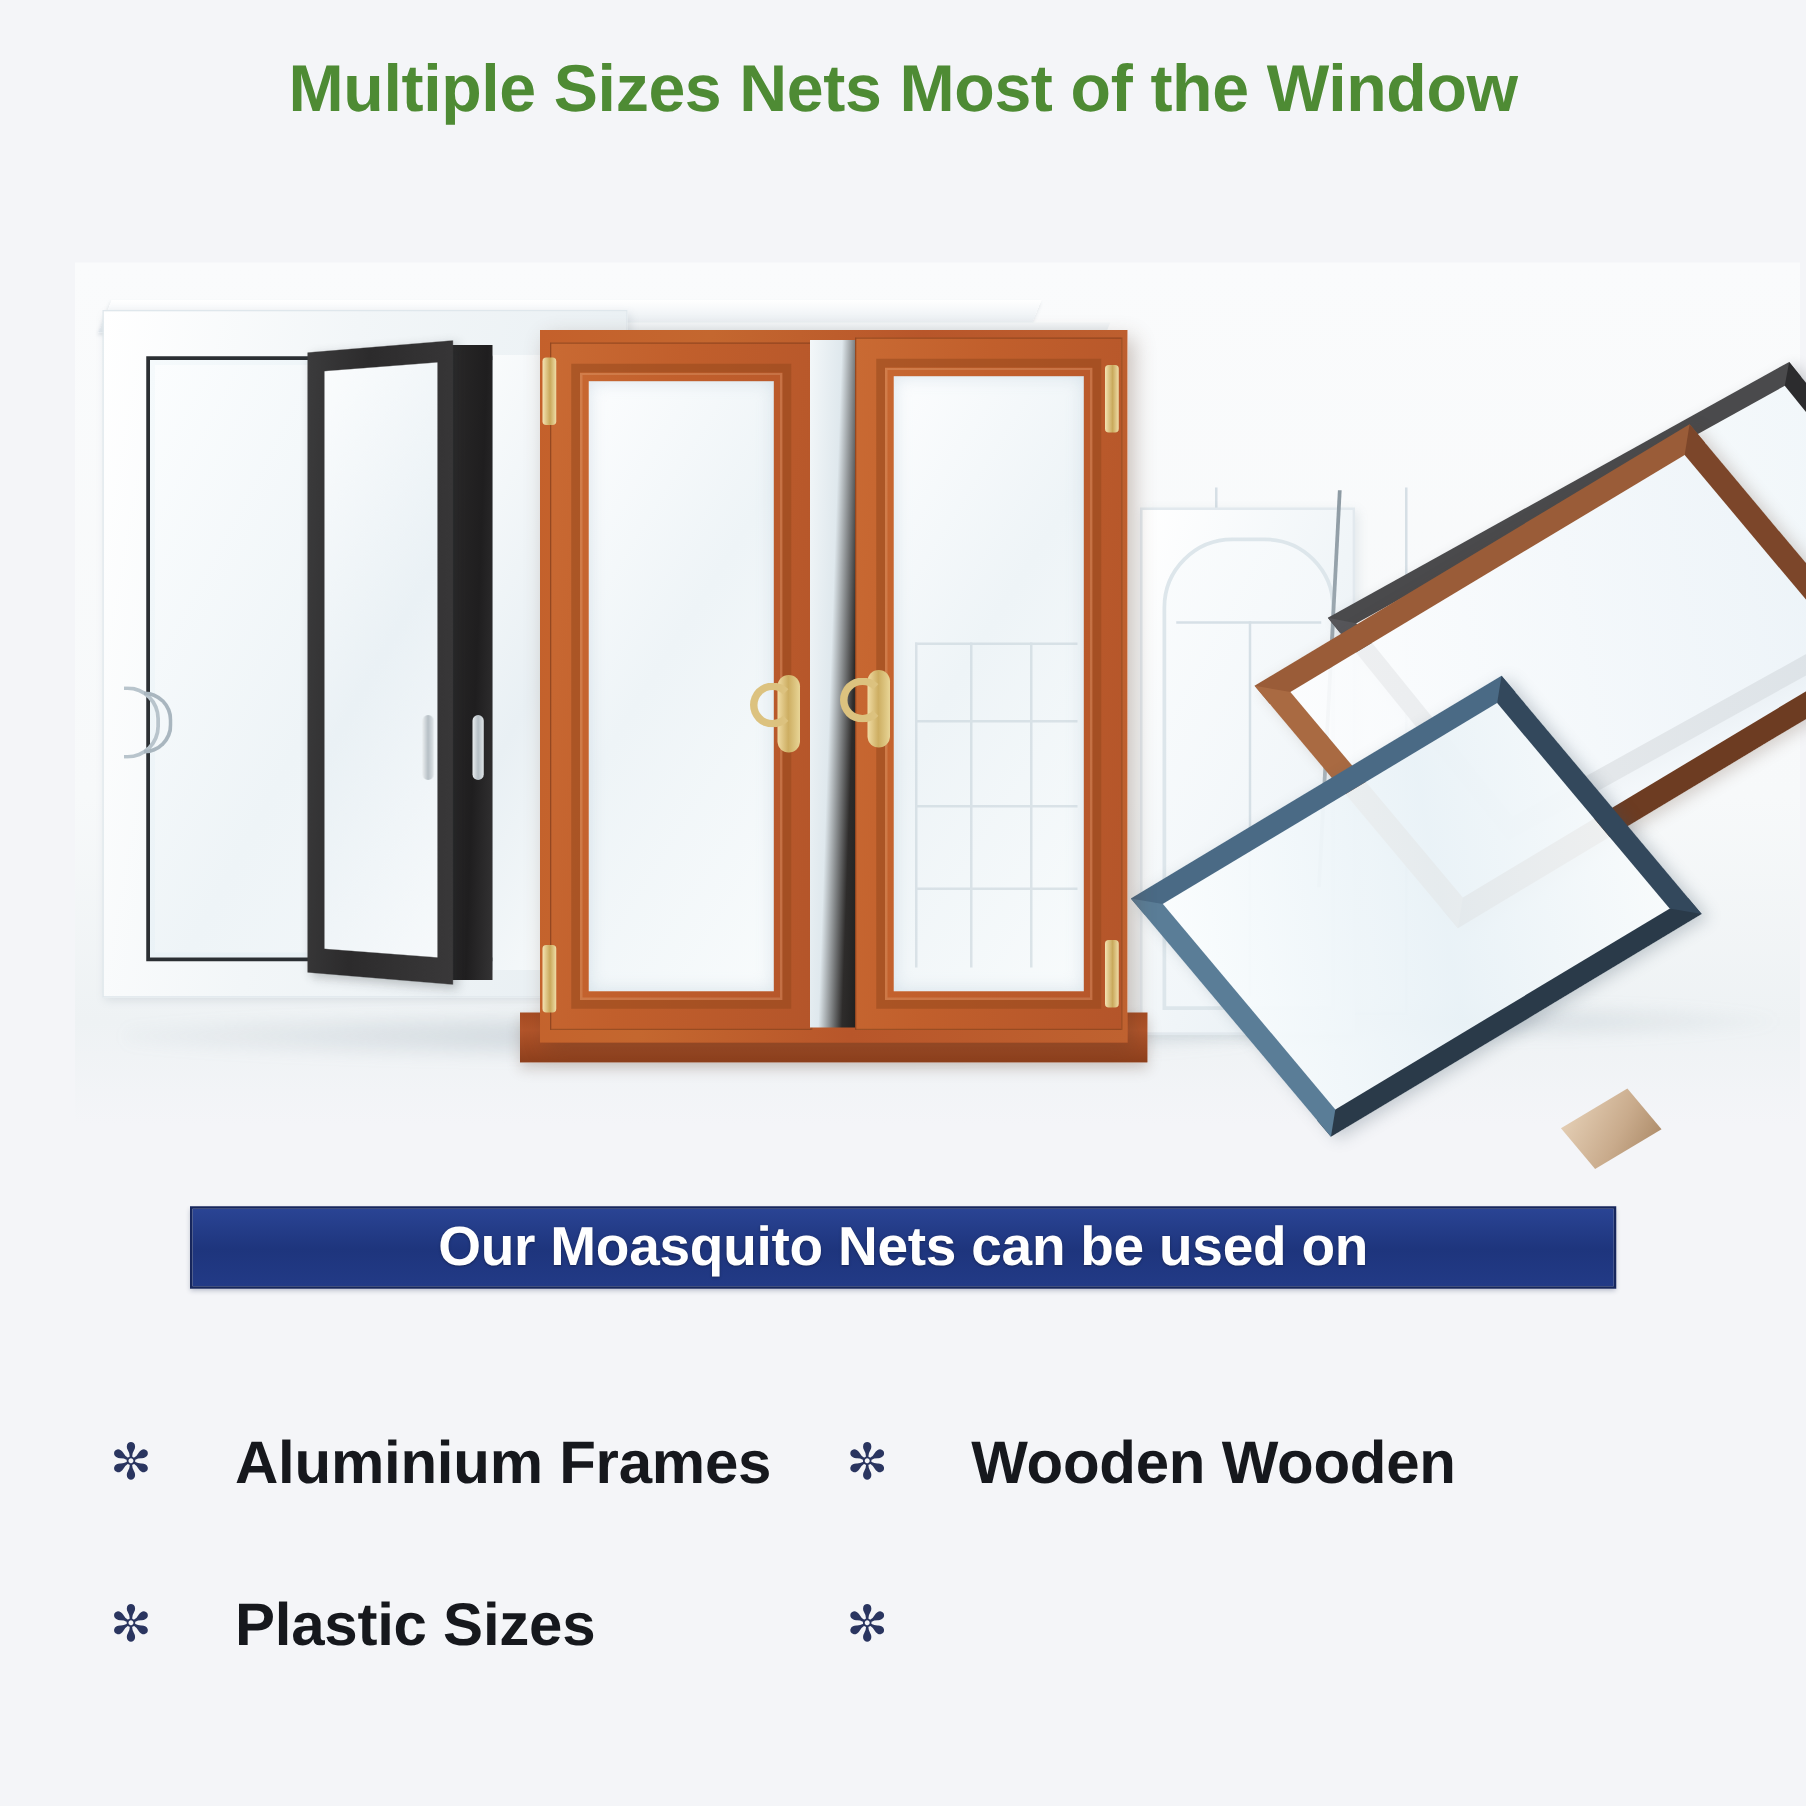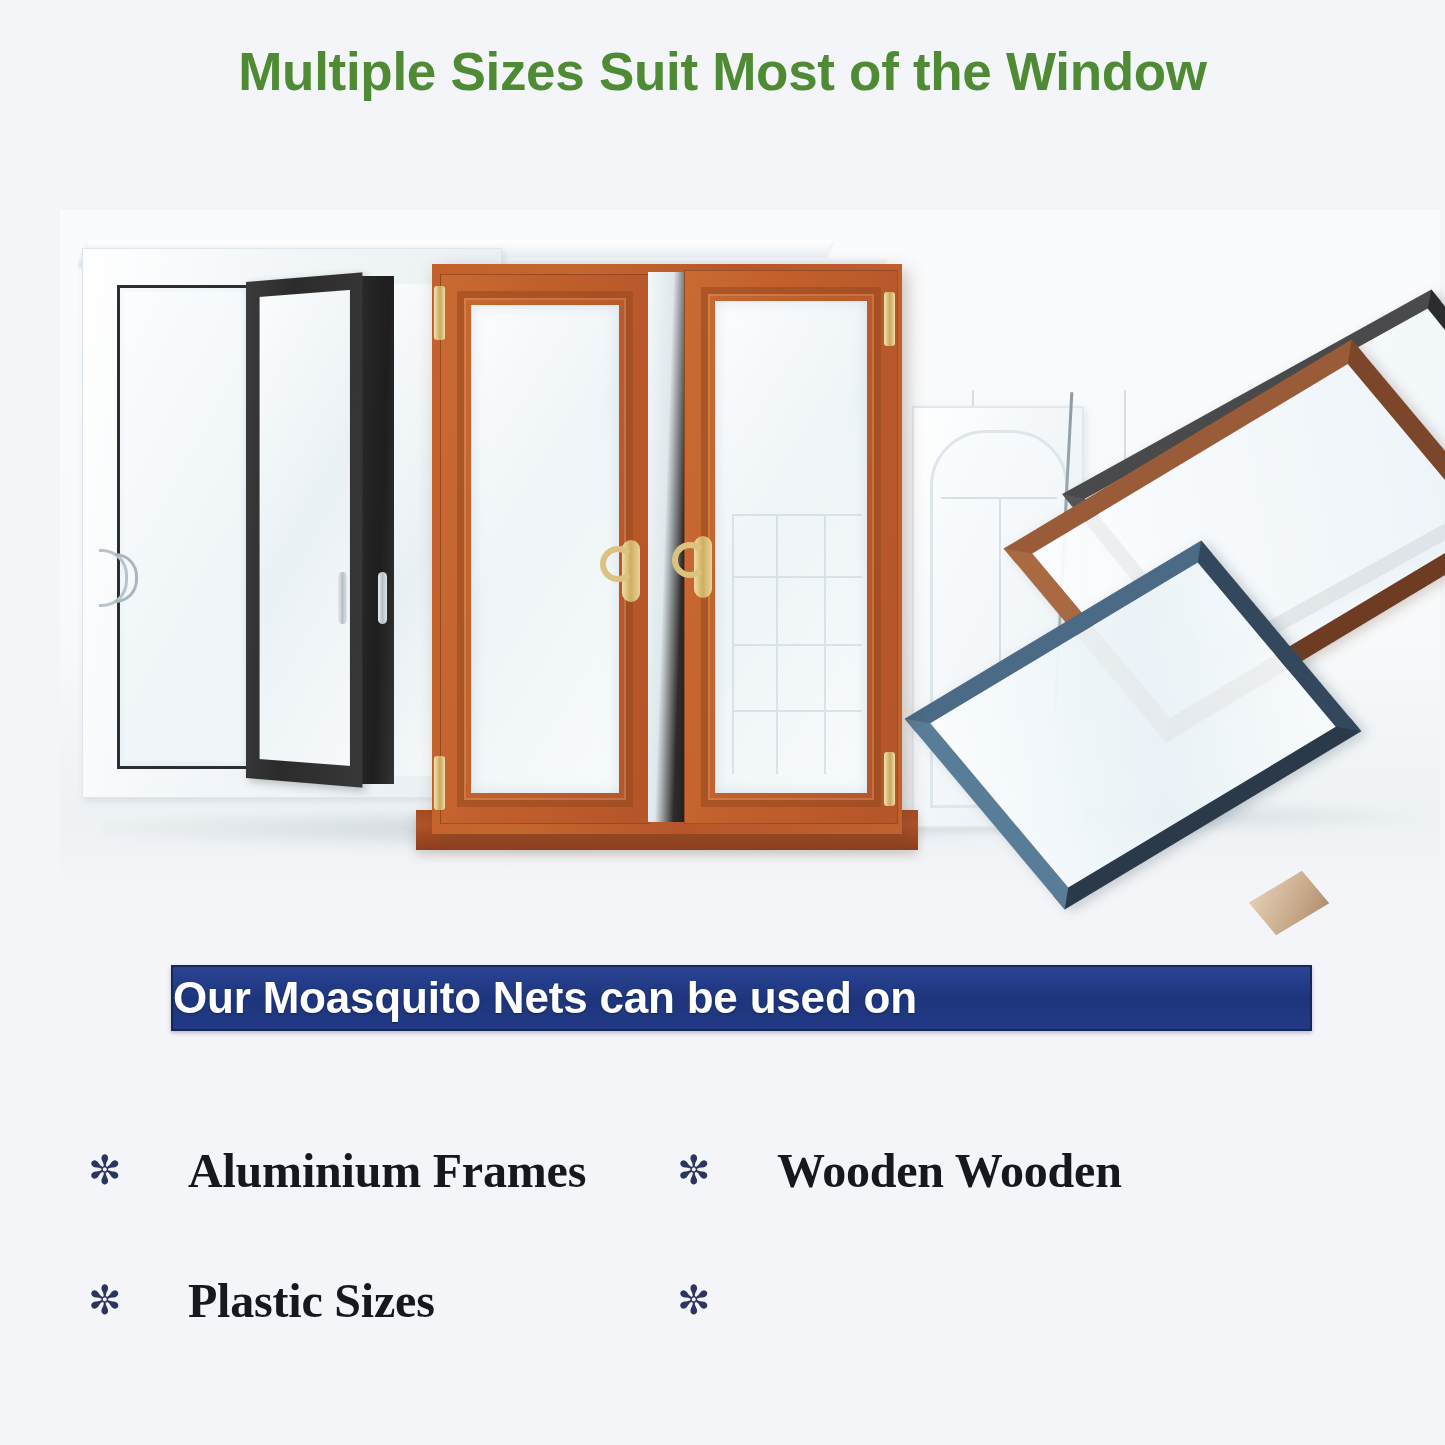--- a/index.html
+++ b/index.html
@@ -273,28 +273,28 @@
   .thin-rod {
     position: absolute; left: 1002px; top: 182px;
     width: 3px; height: 318px;
     background: linear-gradient(180deg,#8d9aa3 0%, #b9c4cb 100%);
     transform: rotate(3deg);
   }
 
   
   .banner {
     position: absolute;
-    left: 171px; top: 965px;
+    left: 152px; top: 965px;
     width: 1137px; height: 62px;
     background: linear-gradient(180deg,#2a4494 0%, #1e357d 52%, #223a86 100%);
     border: 2px solid #16265c;
     box-shadow: 0 2px 4px rgba(20,35,80,0.28);
     display: flex;
     align-items: center;
-    justify-content: flex-start;
+    justify-content: center;
   }
   .banner-text {
     color: #ffffff;
     font-size: 44px;
     font-weight: bold;
     letter-spacing: -0.2px;
     line-height: 1;
     font-family: "Liberation Sans", sans-serif;
     white-space: nowrap;
     text-shadow: 0 1px 2px rgba(0,0,0,0.35);
@@ -322,30 +322,30 @@
     line-height: 1;
     width: 46px;
     flex: none;
     font-family: "Liberation Sans", sans-serif;
   }
   .bullet-label {
     color: #16181d;
     font-size: 48px;
     font-weight: bold;
     letter-spacing: -0.2px;
-    font-family: Liberation Serif, serif;
+    font-family: Liberation Sans, sans-serif;
     white-space: nowrap;
     margin-left: 54px;
   }
 </style>
 </head>
 <body>
 
 <div class="headline">
-  <span>Multiple Sizes Suit Most of the Window</span>
+  <span>Multiple Sizes Nets Most of the Window</span>
 </div>
 
 <div class="photo-stage">
 
   <div class="floor-shadow"></div>
   <div class="floor-shadow b"></div>
 
   <div class="top-rail"></div>
   <div class="top-rail2"></div>
 

